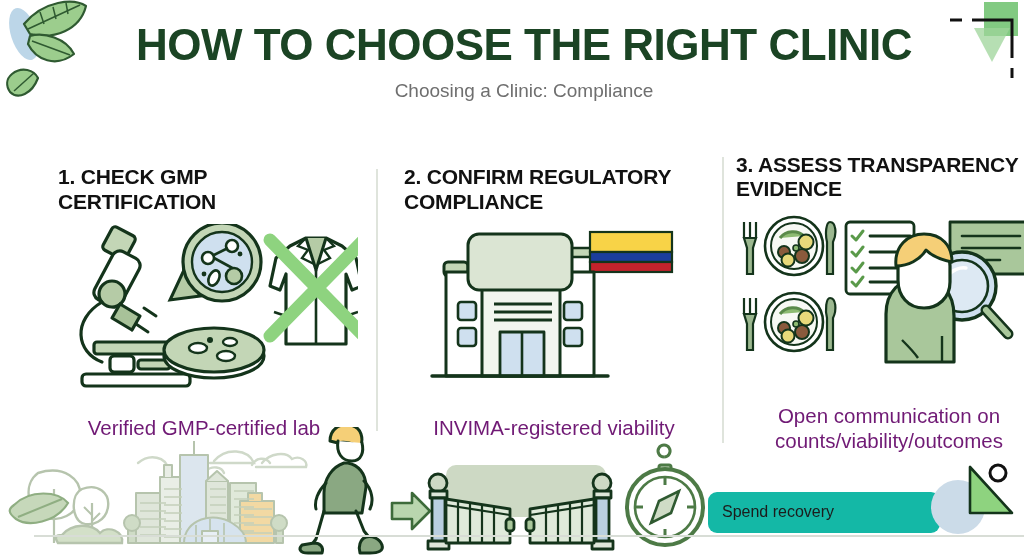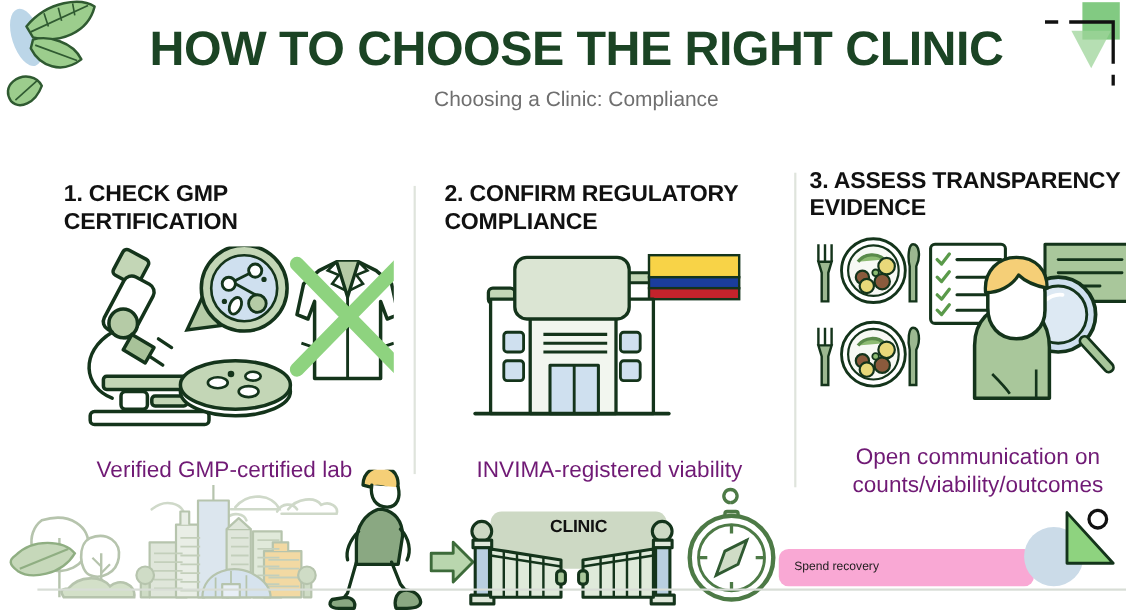--- a/index.html
+++ b/index.html
@@ -57,23 +57,23 @@
   .col-3 .col-cap { padding-right: 4px; }
 
   
   .band { position: absolute; left: 0; right: 0; bottom: 0; height: 128px; }
   .ground {
     position: absolute; left: 34px; right: 0; bottom: 18px; height: 2px;
     background: #d8ddd6;
   }
   .pill {
     position: absolute; left: 708px; bottom: 22px;
-    background: #f9a8d4; border-radius: 9px;
+    background: #14b8a6; border-radius: 9px;
     padding: 9px 14px 10px 14px;
-    font-size: 11px; color: #1c1c1c; line-height: 1.35;
+    font-size: 16px; color: #1c1c1c; line-height: 1.35;
     width: 232px;
   }
   .band-svg { position: absolute; left: 0; bottom: 0; }
   .gate-label {
     position: absolute; left: 448px; bottom: 66px; width: 156px;
     text-align: center; font-size: 16px; font-weight: bold;
     color: #111; line-height: 1.12; letter-spacing: -0.2px;
   }
 </style>
 </head>
@@ -383,21 +383,20 @@
         <circle cx="665" cy="80" r="30" fill="#ffffff" stroke-width="2.6"></circle>
         <path d="M665 50 L665 58 M665 102 L665 110 M635 80 L643 80 M687 80 L695 80" stroke-width="3"></path>
         <path d="M679 64 L665 80 L651 96 L665 80 Z" fill="#cfdcc6" stroke="#2f5a31" stroke-width="2.6"></path>
         <path d="M679 64 L671 86 L651 96 L659 74 Z" fill="#cfdcc6" stroke="#2f5a31" stroke-width="2.6"></path>
       </g>
     </svg>
 
     <div class="ground"></div>
 
     <div class="gate-label">
-      <div>CLINIC</div>
     </div>
 
     <div class="pill">
       <div>Spend recovery</div>
     </div>
   </div>
 
   <div class="deco" id="deco-bottomright">
     <svg width="92" height="96" viewBox="0 0 92 96">
       <circle cx="34" cy="58" r="27" fill="#cbdbe8"></circle>

